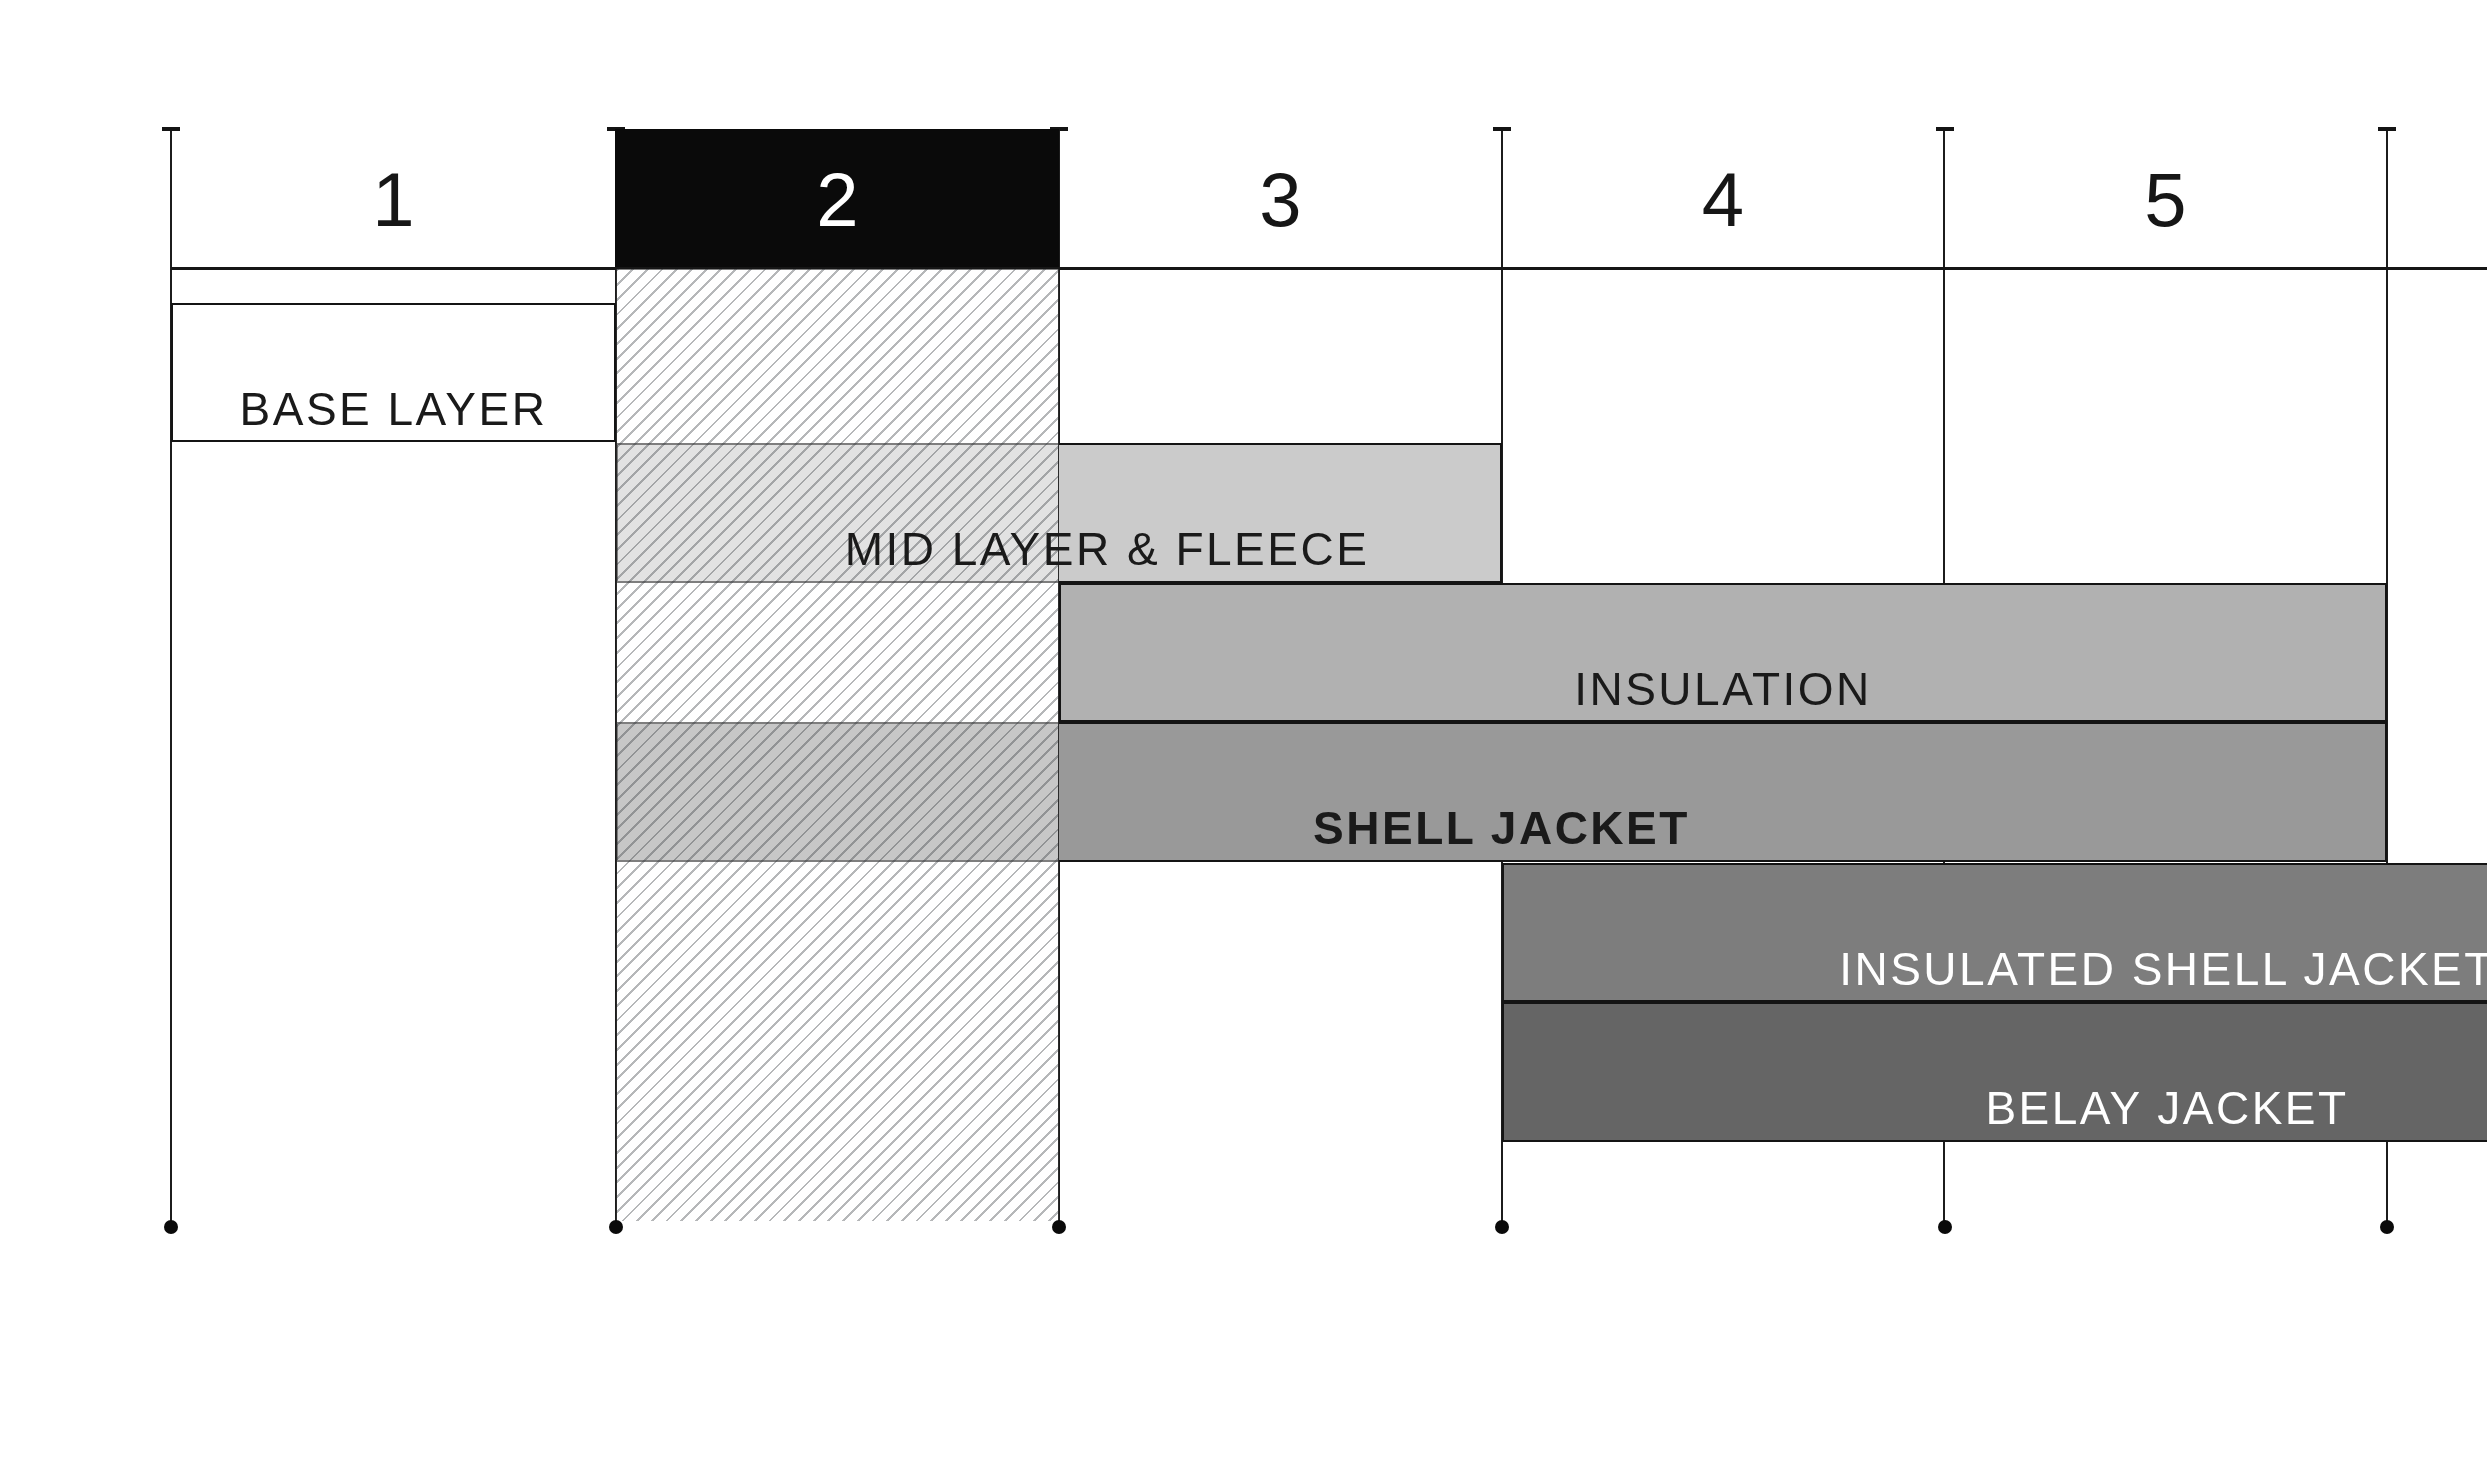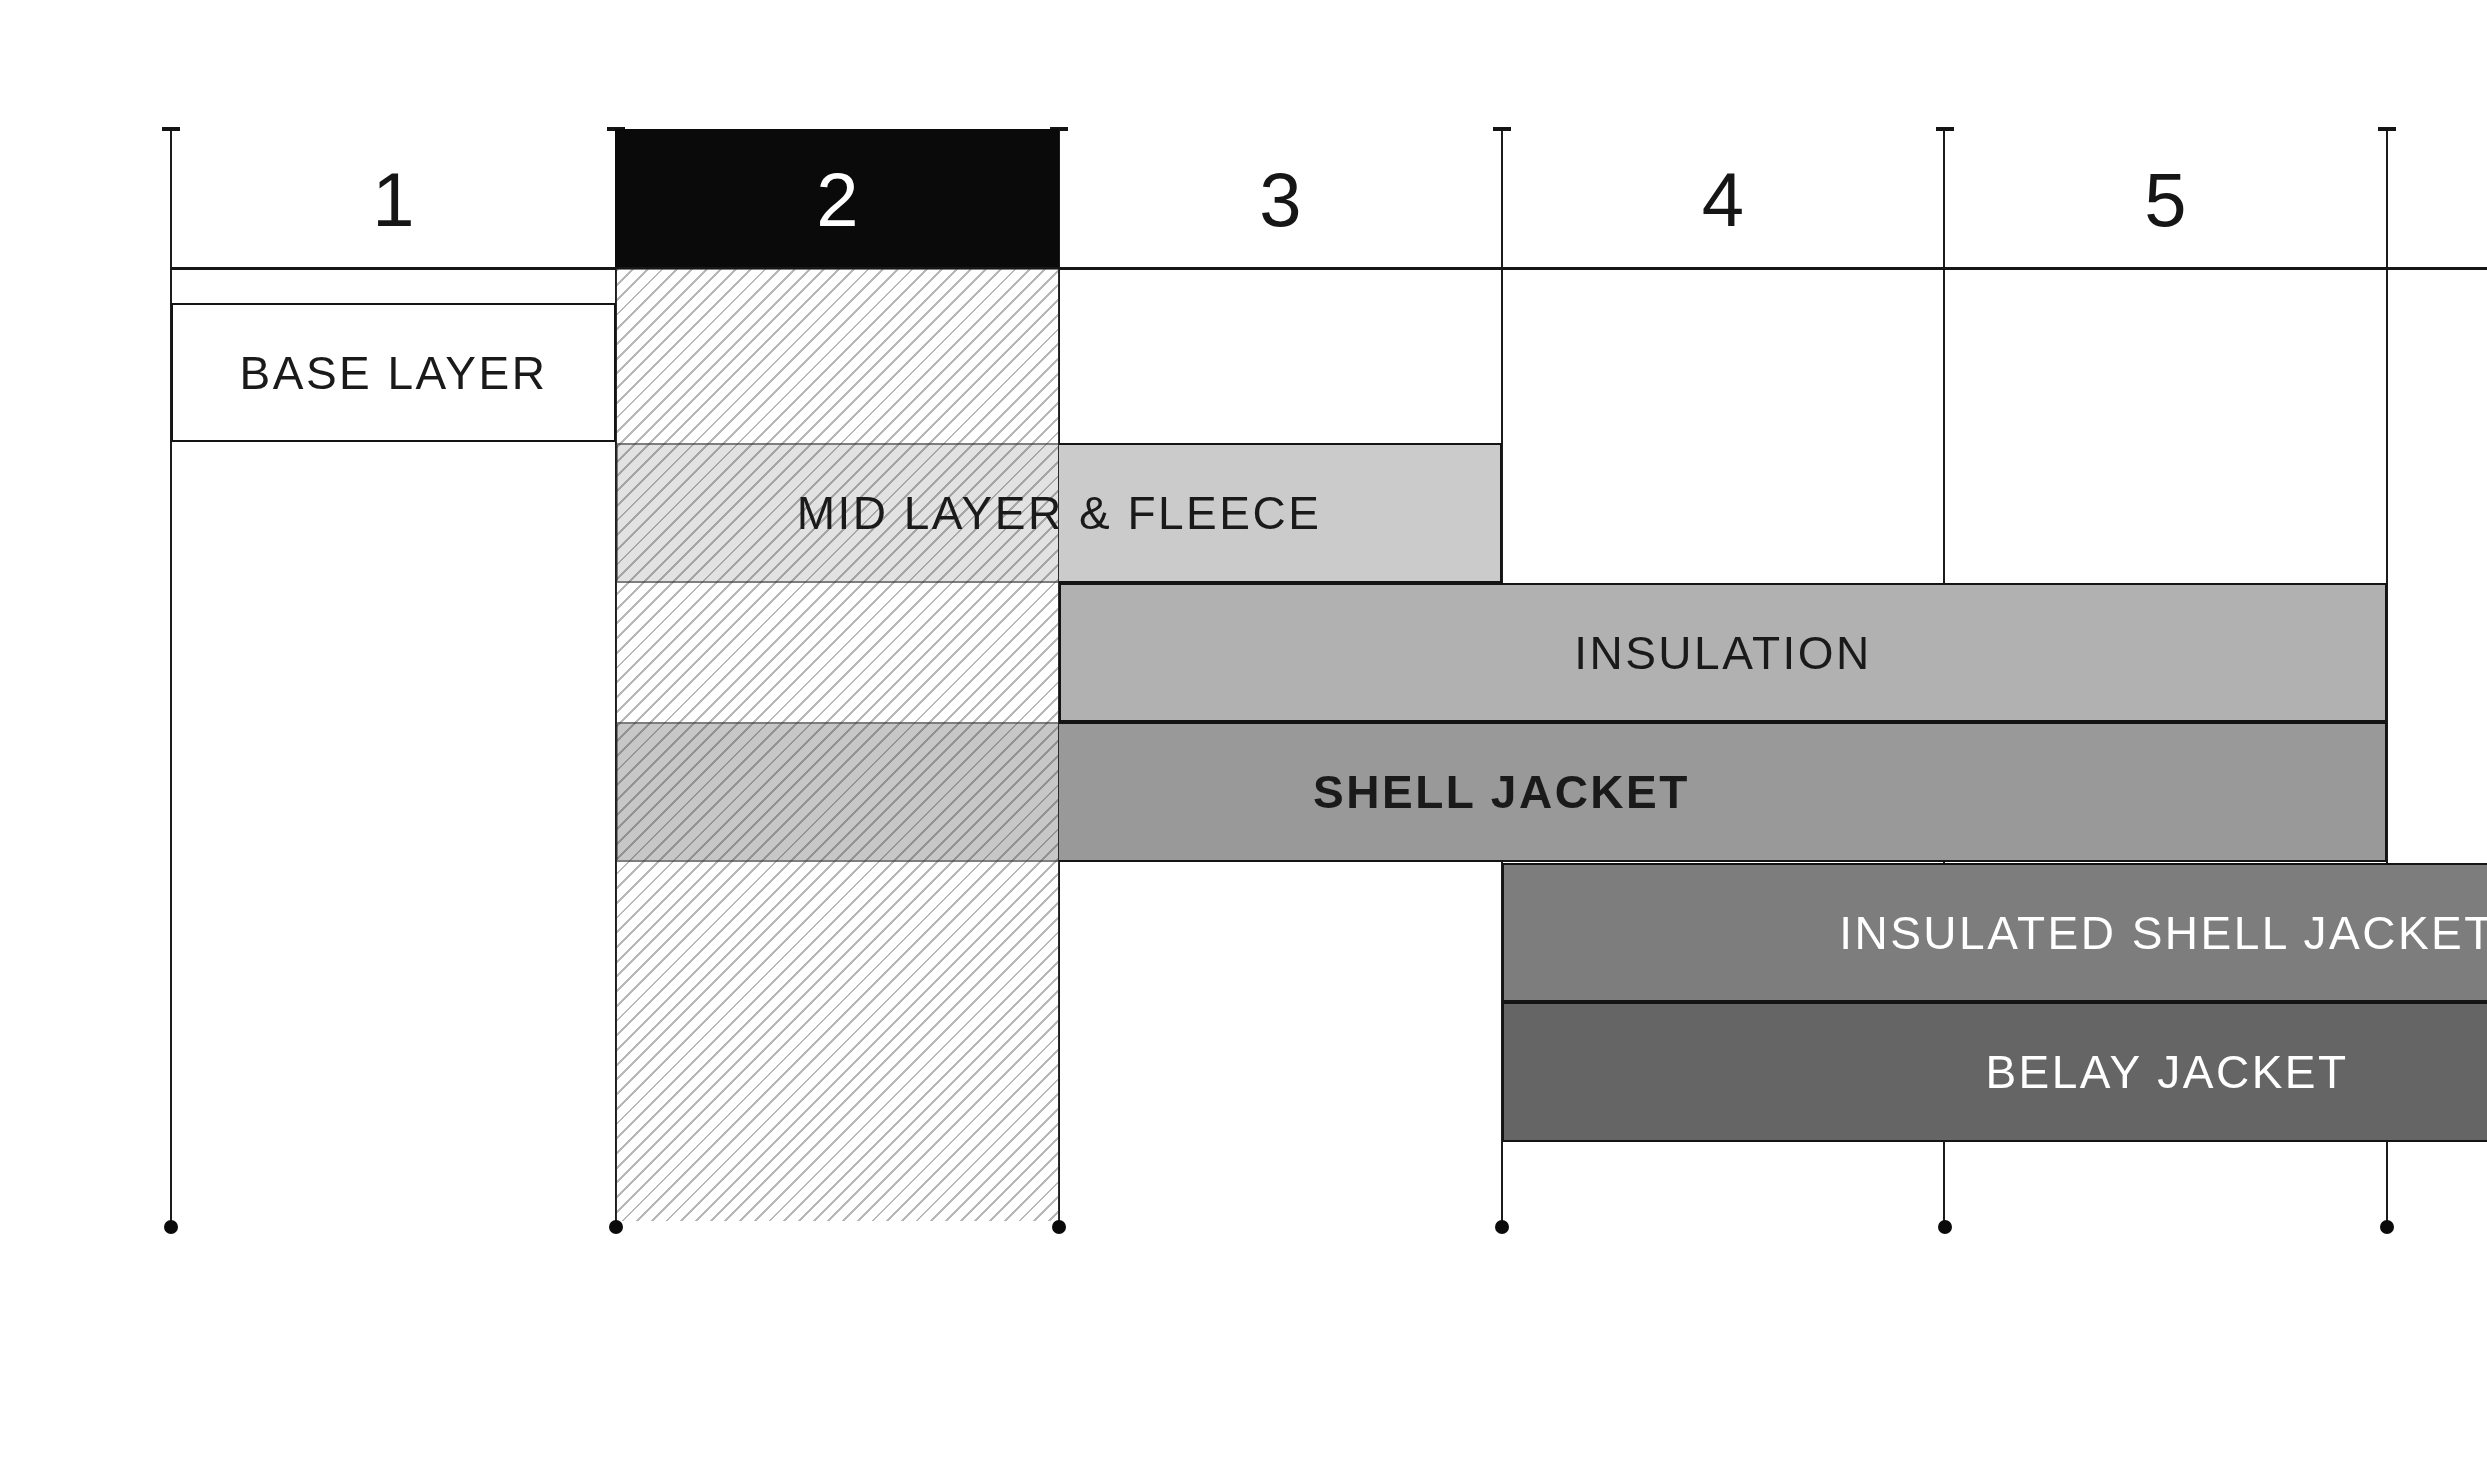--- a/index.html
+++ b/index.html
@@ -40,23 +40,23 @@
   .bar-belay{left:1502px;top:1002px;width:1330px;height:140px;background:#656565;}
 
   
   .hatch{position:absolute;left:616px;top:269px;width:443px;height:952px;box-sizing:border-box;
          background-color:rgba(255,255,255,0.45);
          background-image:repeating-linear-gradient(135deg, rgba(45,50,55,0.35) 0 2px, transparent 2px 10.4px);
          border-left:1.5px solid #2b2b2b;border-right:1.5px solid #2b2b2b;}
 
   
   .blabel{position:absolute;display:flex;align-items:center;justify-content:center;
-          font-size:46px;letter-spacing:2.5px;color:#1a1a1a;white-space:nowrap;}
+          font-size:46px;letter-spacing:2.5px;color:#1a1a1a;white-space:nowrap;margin-top:36px;}
   .lb-base {left:171px; top:303px; width:445px; height:139px;}
-  .lb-mid  {left:616px;top:443px; width:886px;height:140px;}
+  .lb-mid  {left:616px;top:443px; width:886px;height:140px;padding-left:48px;}
   .lb-ins  {left:1059px;top:583px;width:1328px;height:139px;}
   .lb-shell{left:616px;top:722px;width:1771px;height:140px;font-weight:bold;}
   .lb-insh {left:1502px;top:863px;width:1330px;height:139px;color:#ffffff;}
   .lb-belay{left:1502px;top:1002px;width:1330px;height:140px;color:#ffffff;}
 </style>
 </head>
 <body>
 
 <div class="stage">
 

